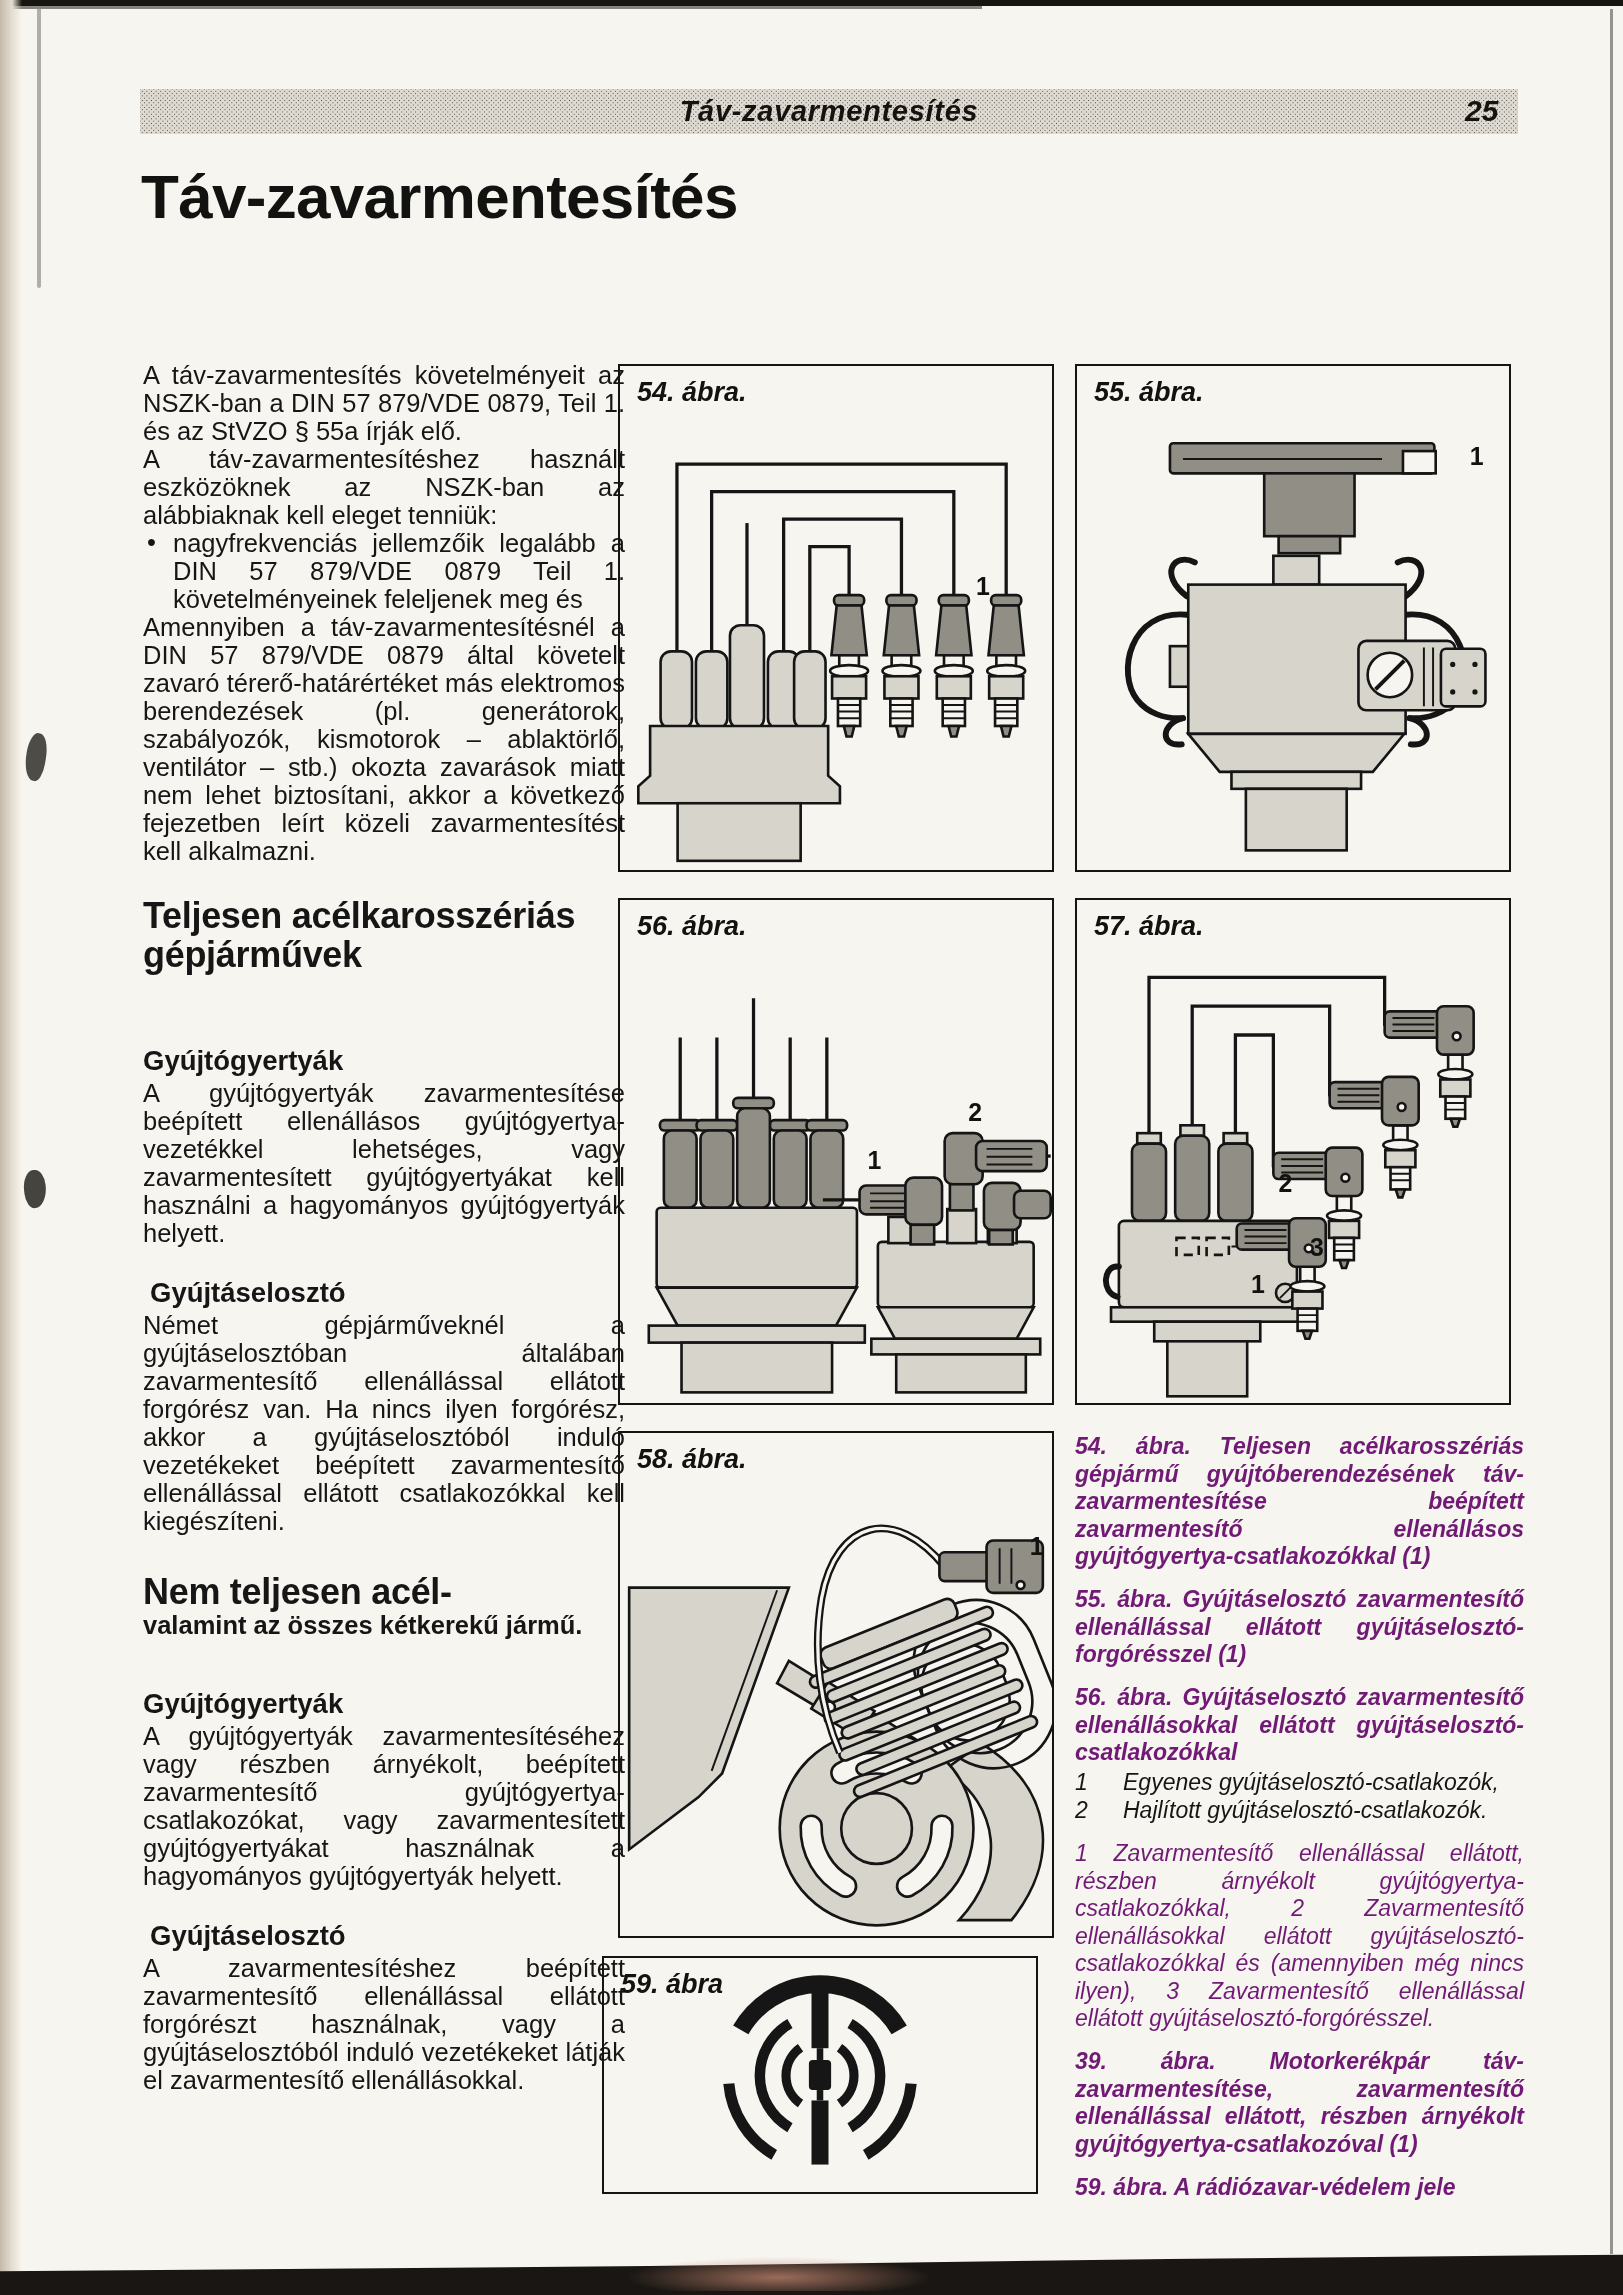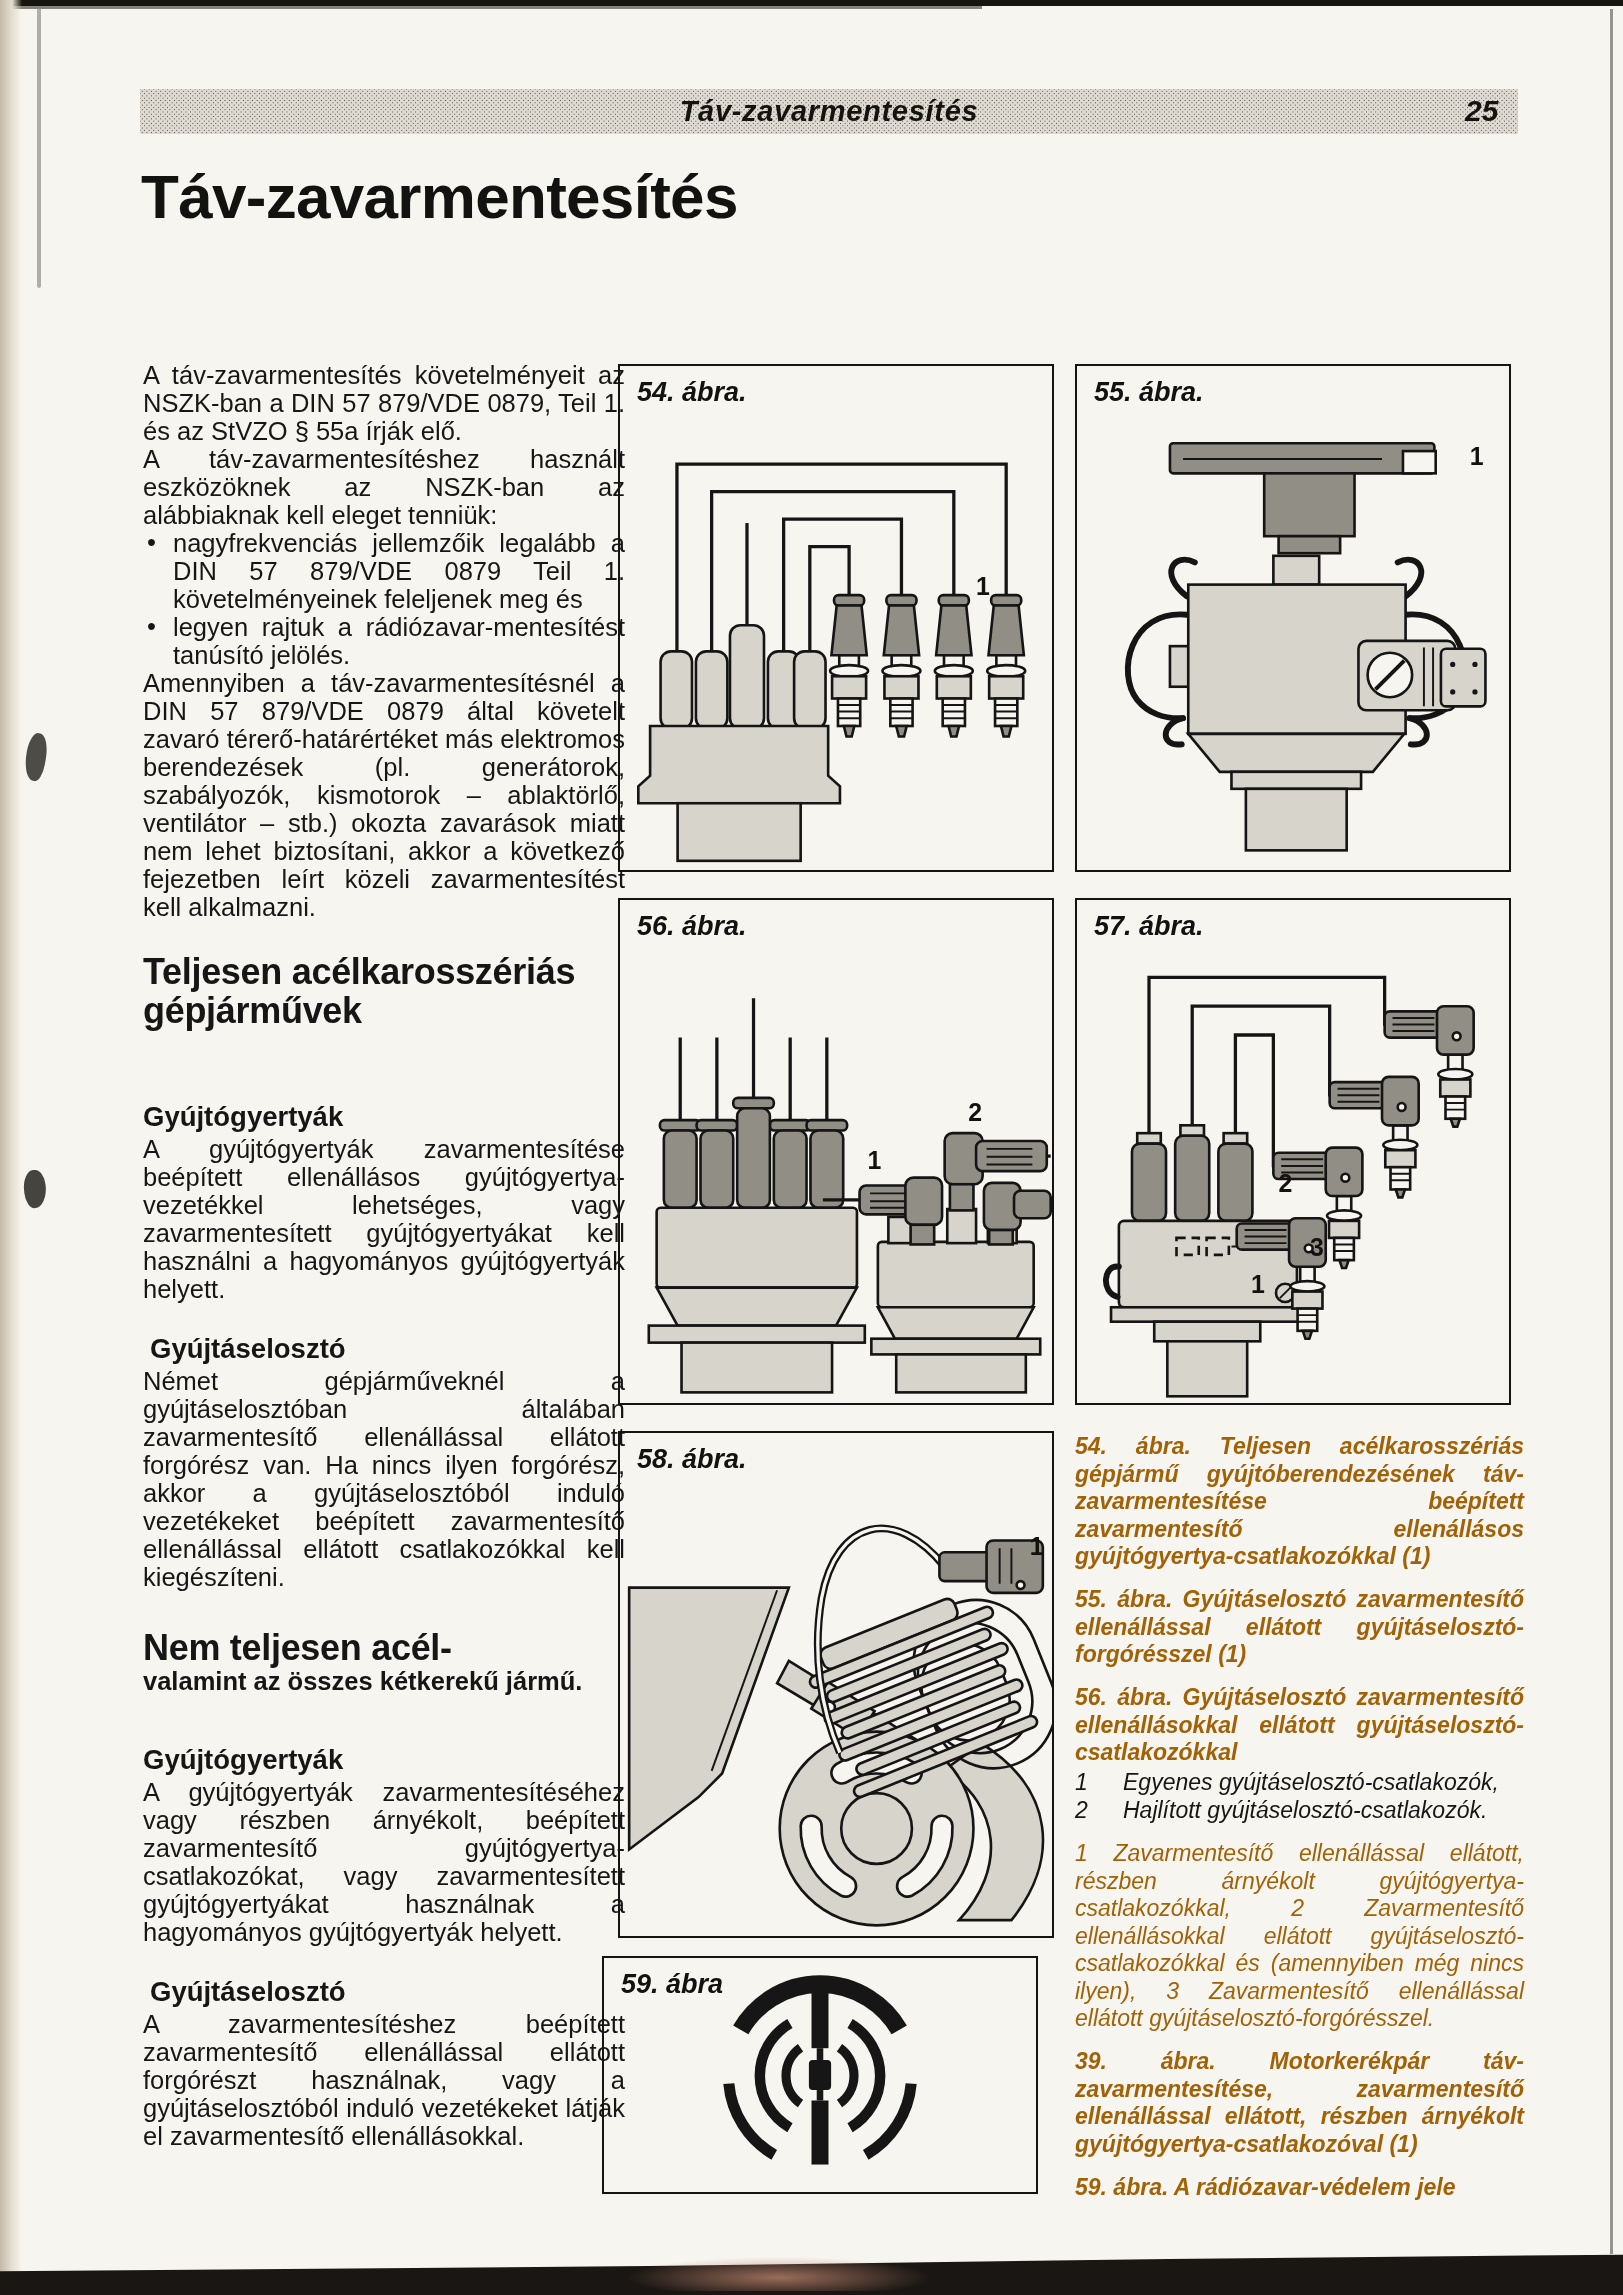--- a/index.html
+++ b/index.html
@@ -70,21 +70,21 @@
   .fb { fill:#161616; stroke:none; }
   .ln { fill:none; stroke:#151515; stroke-width:3; }
   .lno { fill:none; stroke:#151515; stroke-width:4; }
   .wire { fill:none; stroke:#151515; stroke-width:5; }
   .clip { fill:none; stroke:#151515; stroke-width:9; stroke-linecap:round; }
   .dash { fill:none; stroke:#151515; stroke-width:4; stroke-dasharray:14 9; }
   .callout { font-family:"Liberation Sans",sans-serif; font-size:38px; font-weight:bold; fill:#121210; }
 
   
   .captions { position:absolute; left:1075px; top:1433px; width:449px; }
-  .cap { font-size:23px; line-height:27.5px; font-weight:bold; font-style:italic; text-align:justify; margin:0 0 15.7px; color:#a16207; }
+  .cap { font-size:23px; line-height:27.5px; font-weight:bold; font-style:italic; text-align:justify; margin:0 0 15.7px; color:#701a75; }
   .capgroup { margin:0 0 15.7px; }
   .capgroup .cap { margin-bottom:2.6px; }
   .cap-item { display:flex; font-size:23px; line-height:27.5px; font-style:italic; }
   .cap-item .num { width:48px; flex:none; }
   .legend { font-weight:normal; }
 </style>
 </head>
 <body>
 
 <div class="page">
@@ -103,21 +103,20 @@
     <span class="band-title">Táv-zavarmentesítés</span>
     <span class="band-page">25</span>
   </div>
 
   <h1 class="page-title">Táv-zavarmentesítés</h1>
 
   <div class="col-left">
     <p>A táv-zavarmentesítés követelményeit az NSZK-ban a DIN 57 879/VDE 0879, Teil 1. és az StVZO § 55a írják elő.</p>
     <p>A táv-zavarmentesítéshez használt eszközöknek az NSZK-ban az alábbiaknak kell eleget tenniük:</p>
     <p class="bullet">nagyfrekvenciás jellemzőik legalább a DIN 57 879/VDE 0879 Teil 1. követelményeinek feleljenek meg és</p>
-    <p class="bullet">legyen rajtuk a rádiózavar-mentesítést tanúsító jelölés.</p>
     <p>Amennyiben a táv-zavarmentesítésnél a DIN 57 879/VDE 0879 által követelt zavaró térerő-határértéket más elektromos berendezések (pl. generátorok, szabályozók, kismotorok – ablaktörlő, ventilátor – stb.) okozta zavarások miatt nem lehet biztosítani, akkor a következő fejezetben leírt közeli zavarmentesítést kell alkalmazni.</p>
 
     <h2 class="h2">Teljesen acélkarosszériás gépjárművek</h2>
 
     <h3 class="h3 mt-h3a">Gyújtógyertyák</h3>
     <p class="after-h">A gyújtógyertyák zavarmentesítése beépített ellenállásos gyújtógyertya-vezetékkel lehetséges, vagy zavarmentesített gyújtógyertyákat kell használni a hagyományos gyújtógyertyák helyett.</p>
 
     <h3 class="h3 mt-h3b">Gyújtáselosztó</h3>
     <p class="after-h">Német gépjárműveknél a gyújtáselosztóban általában zavarmentesítő ellenállással ellátott forgórész van. Ha nincs ilyen forgórész, akkor a gyújtáselosztóból induló vezetékeket beépített zavarmentesítő ellenállással ellátott csatlakozókkal kell kiegészíteni.</p>
 

